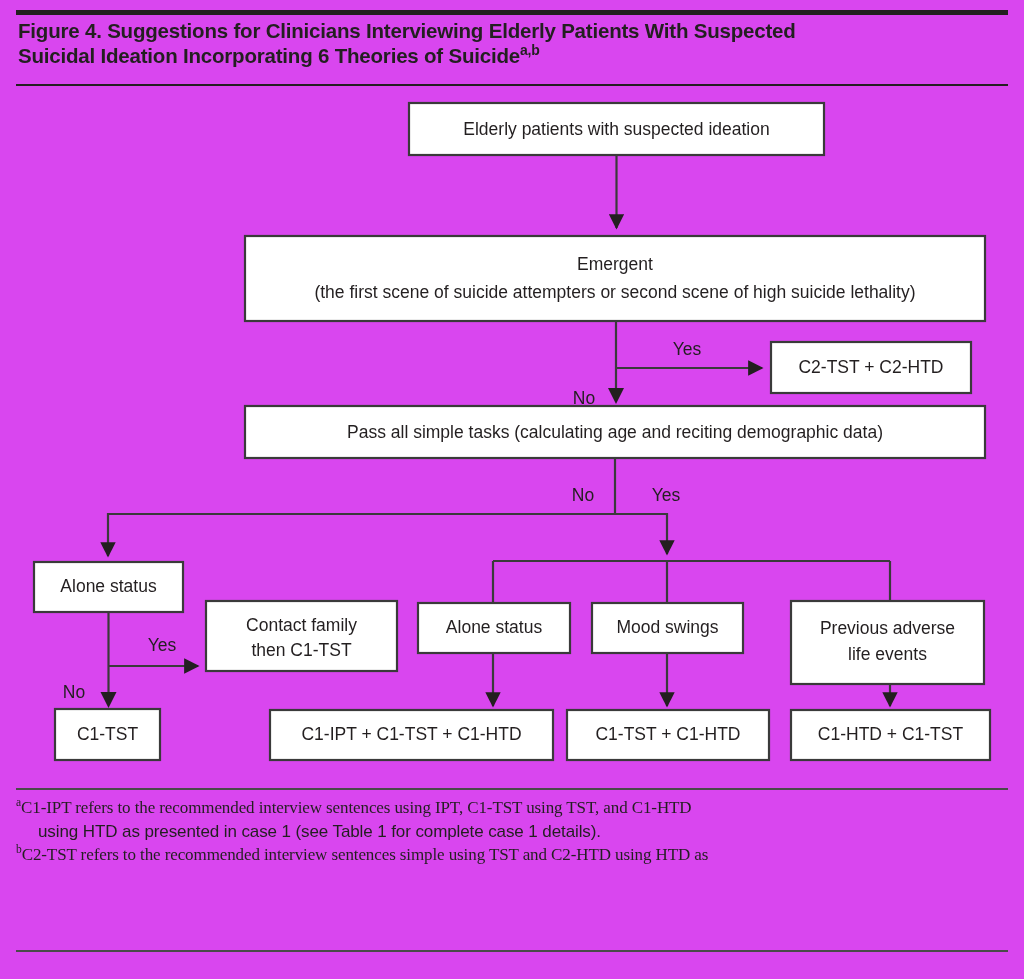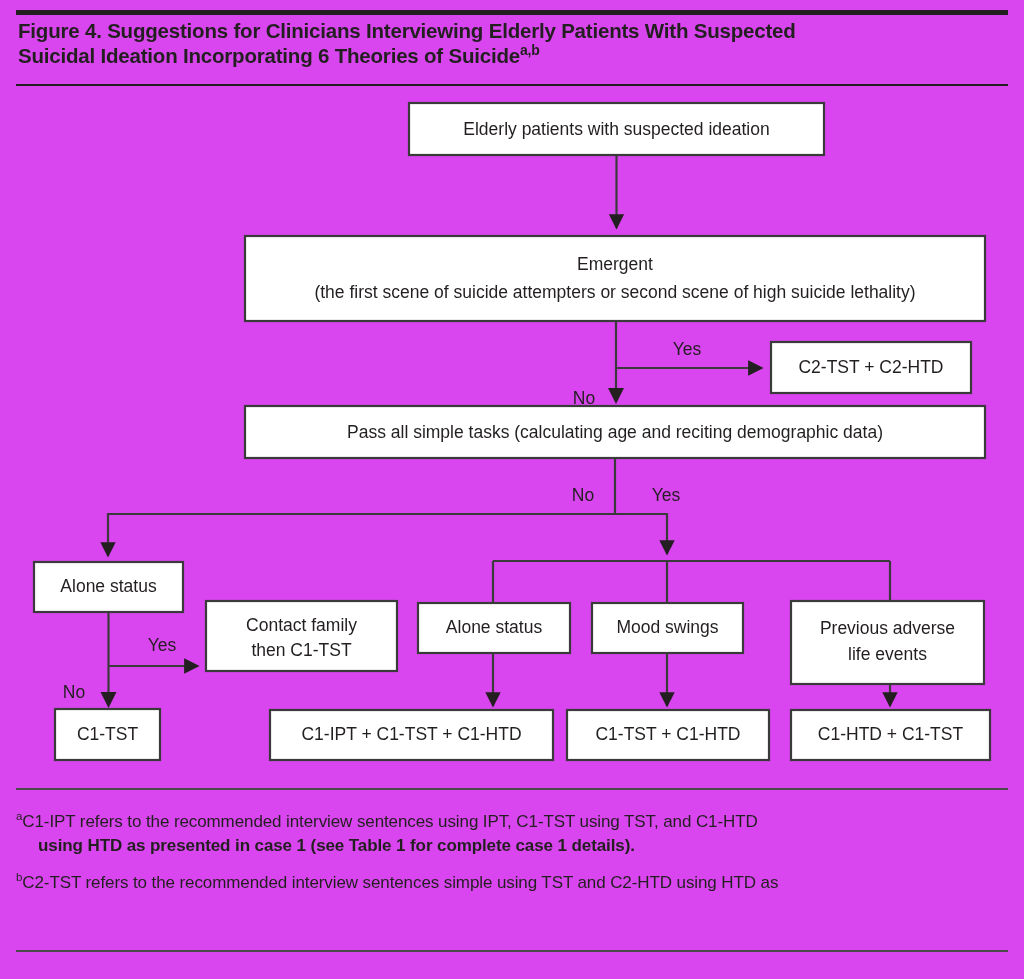--- a/index.html
+++ b/index.html
@@ -115,33 +115,33 @@
     top: 796px;
     width: 992px;
   }
   .fn-line {
     font-size: 17px;
     line-height: 23.5px;
     color: #231f20;
     letter-spacing: -0.1px;
   }
   .fn-block {
-    margin: 14px 0 0 0;
+    margin: 0 0 0 0;
     padding-left: 22px;
     text-indent: -22px;
+    font-family: Liberation Serif, serif;
   }
   .fn-block sup {
     font-size: 11.5px;
     vertical-align: super;
     line-height: 0;
   }
   .fn-cont {
     padding-left: 22px;
     text-indent: 0;
-    font-weight: bold;
   }
 </style>
 </head>
 <body>
 
 <div id="figure-root">
 
   <div class="rule-thick"></div>
 
   <div class="fig-title">

